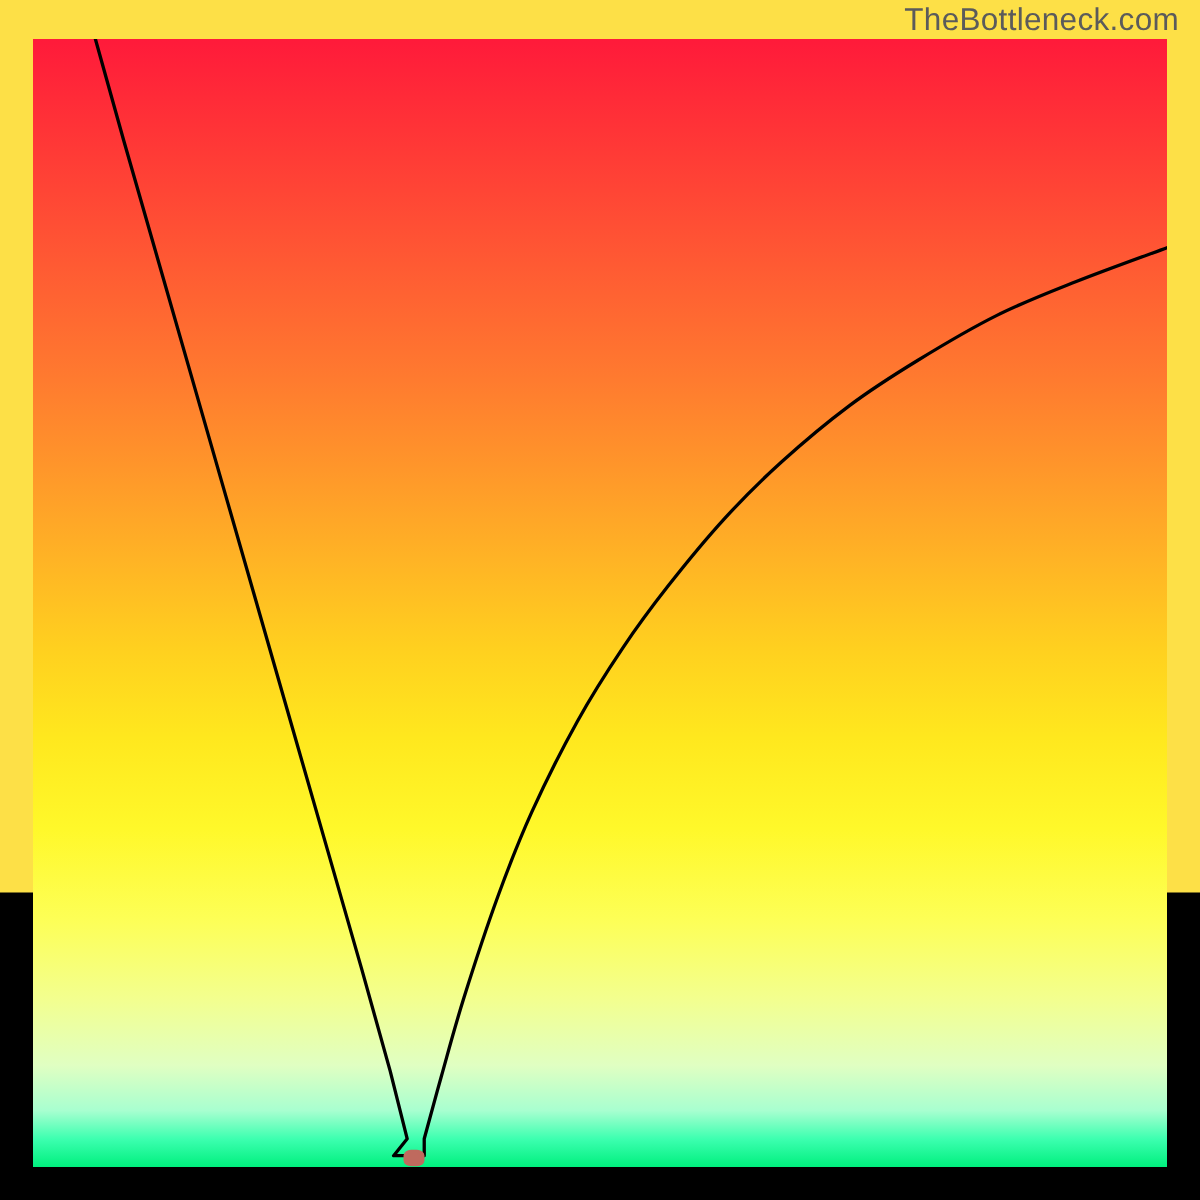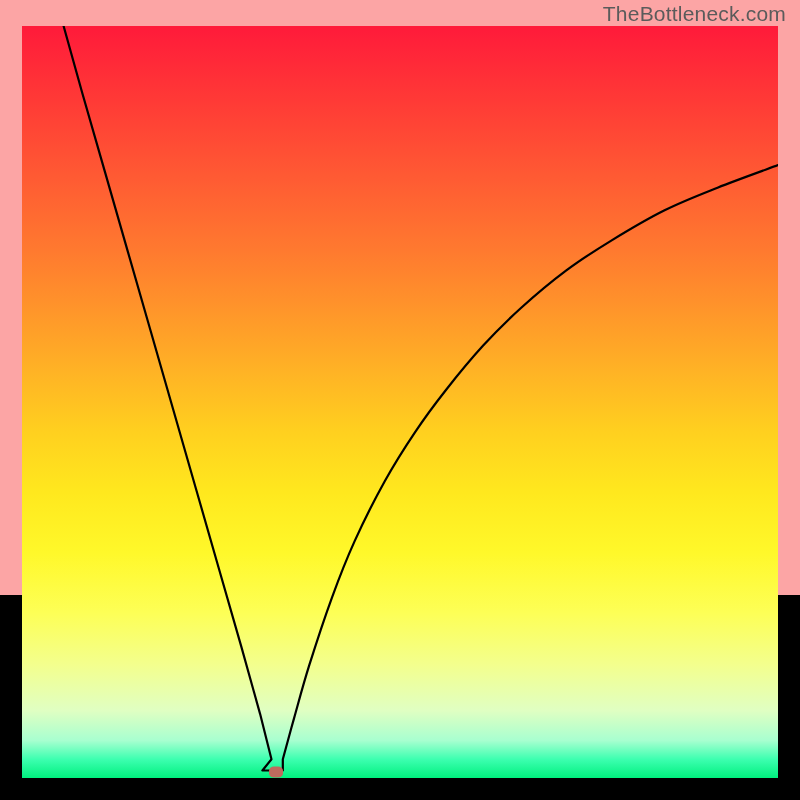--- a/index.html
+++ b/index.html
@@ -10,21 +10,21 @@
     background: #000;
     overflow: hidden;
     font-family: Arial, Helvetica, sans-serif;
   }
   .frame {
     position: absolute;
     left: 0;
     top: 0;
     width: 800px;
     height: 595px;
-    background: #fca5a5;
+    background: #fde047;
   }
   .watermark {
     position: absolute;
     top: 2px;
     right: 14px;
     font-size: 21px;
     color: #5b5b5b;
     font-weight: 400;
     letter-spacing: 0.2px;
     user-select: none;

